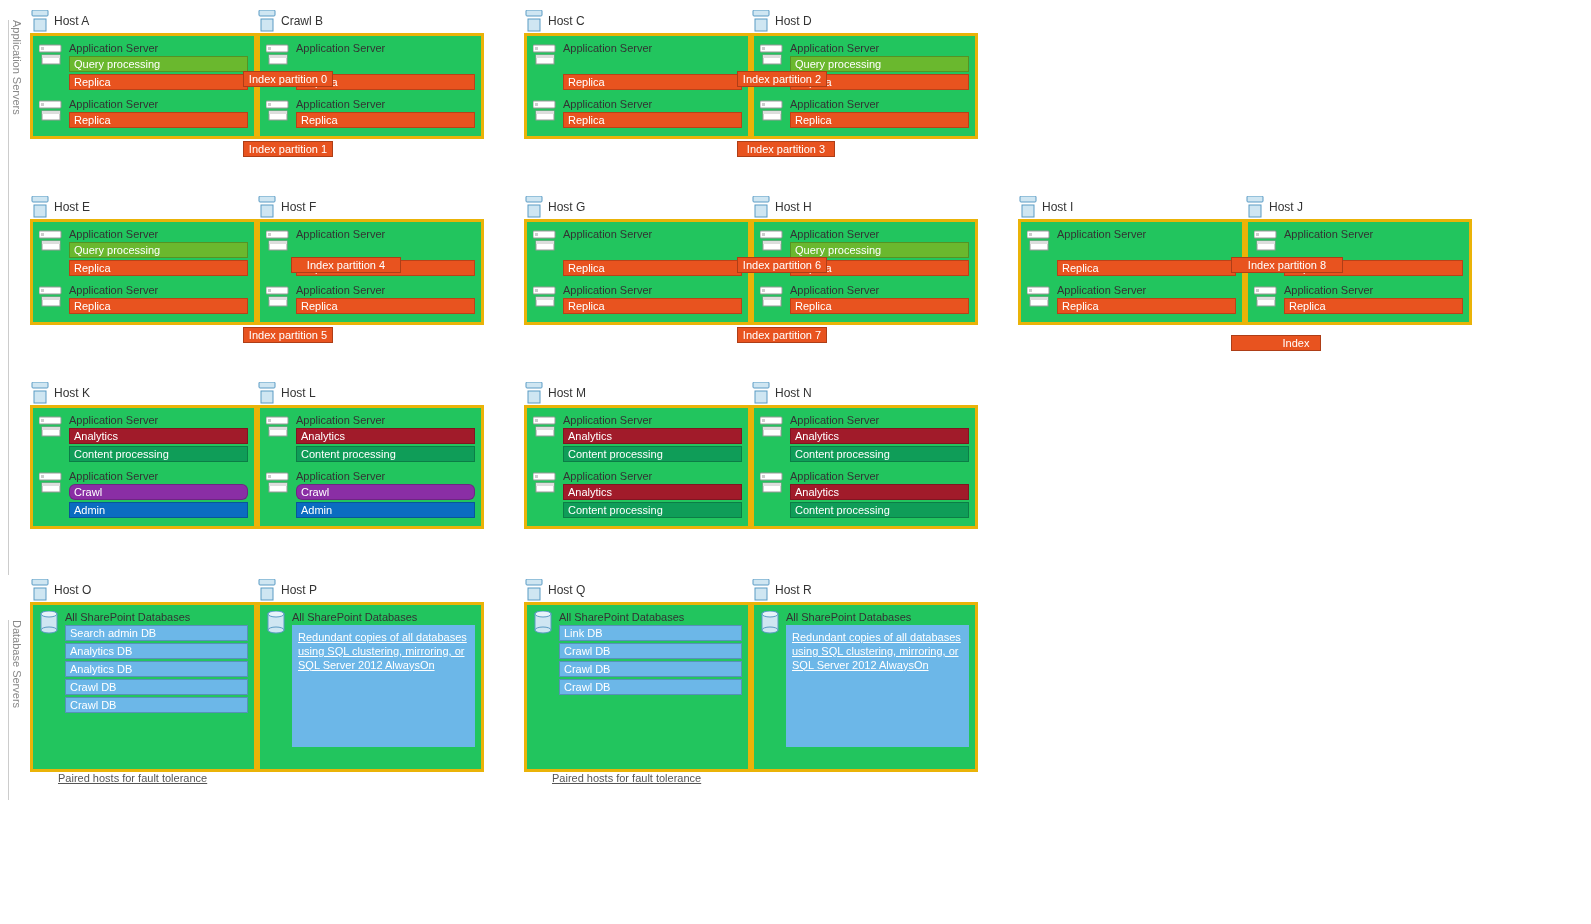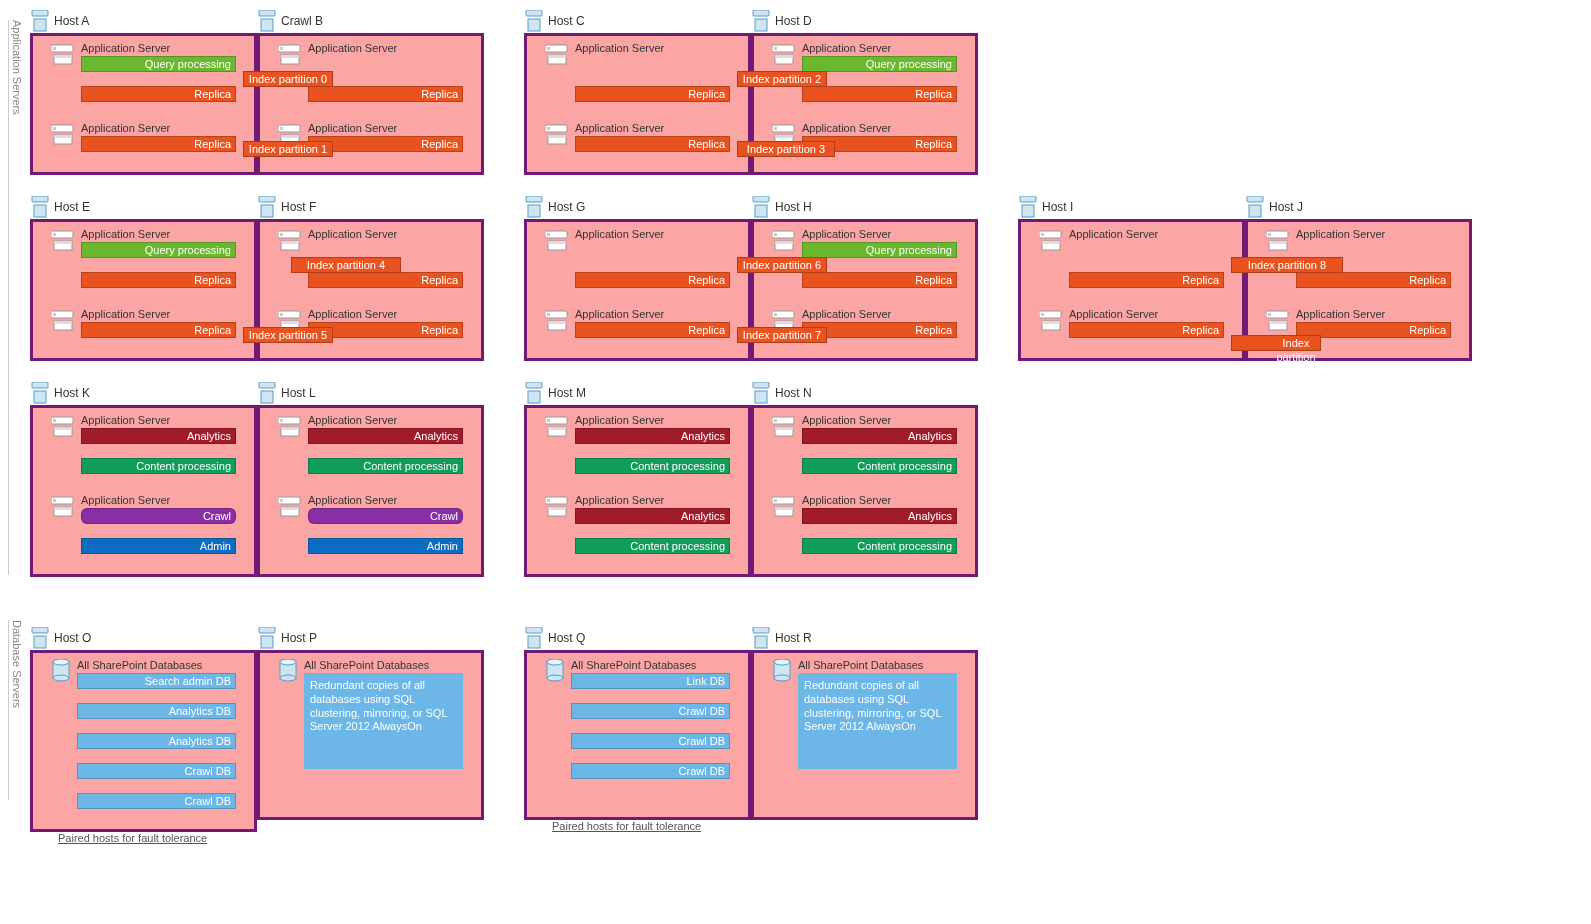--- a/index.html
+++ b/index.html
@@ -32,23 +32,23 @@
 
   .host {
     width: 227px;
     margin-right: 0;
   }
   .host.dbhost { width: 227px; }
   .host-header { display: flex; align-items: center; gap: 4px; margin-bottom: 1px; }
   .host-title { font-size: 12px; color: #333; }
 
   .host-body {
-    border: 3px solid #701a75;
-    background: #fca5a5;
-    padding: 6px 18px;
+    border: 3px solid #eab308;
+    background: #22c55e;
+    padding: 6px 6px;
     min-height: 60px;
   }
   .host.dbhost .host-body { min-height: 170px; }
 
   .server-box {
     display: flex;
     align-items: flex-start;
     gap: 6px;
     margin-bottom: 6px;
   }
@@ -56,24 +56,23 @@
   .server-content { flex: 1; }
   .srv-title { font-size: 11px; color: #333; margin-bottom: 2px; }
 
   .pill {
     height: 16px;
     line-height: 14px;
     padding: 0 4px;
     color: #fff;
     font-size: 11px;
     border: 1px solid rgba(0,0,0,0.2);
-    margin-bottom: 14px;
+    margin-bottom: 2px;
     white-space: nowrap;
     overflow: hidden;
-    text-align: right;
   }
   .pill.green  { background: #6ab82e; }
   .pill.orange { background: #e8531f; }
   .pill.maroon { background: #a11b2a; }
   .pill.teal   { background: #0f9d58; }
   .pill.purple { background: #8a2ea5; border-radius: 6px; }
   .pill.blue   { background: #0b6cc1; }
   .pill.light  { background: #6cb7e8; color:#fff; }
 
   .pill.replica { position: relative; z-index: 1; }
@@ -88,21 +87,22 @@
     text-align: center;
     z-index: 2;
   }
 
   .redundant-box {
     background: #6cb7e8;
     color: #fff;
     padding: 6px;
     font-size: 11px;
     line-height: 1.25;
-    height: 96px;
+    height: 122px;
+    text-decoration: underline;
   }
 
   .pair-caption {
     font-size: 11px;
     color: #555;
     margin-top: 0;
     padding-left: 28px;
     text-decoration: underline;
   }
 

